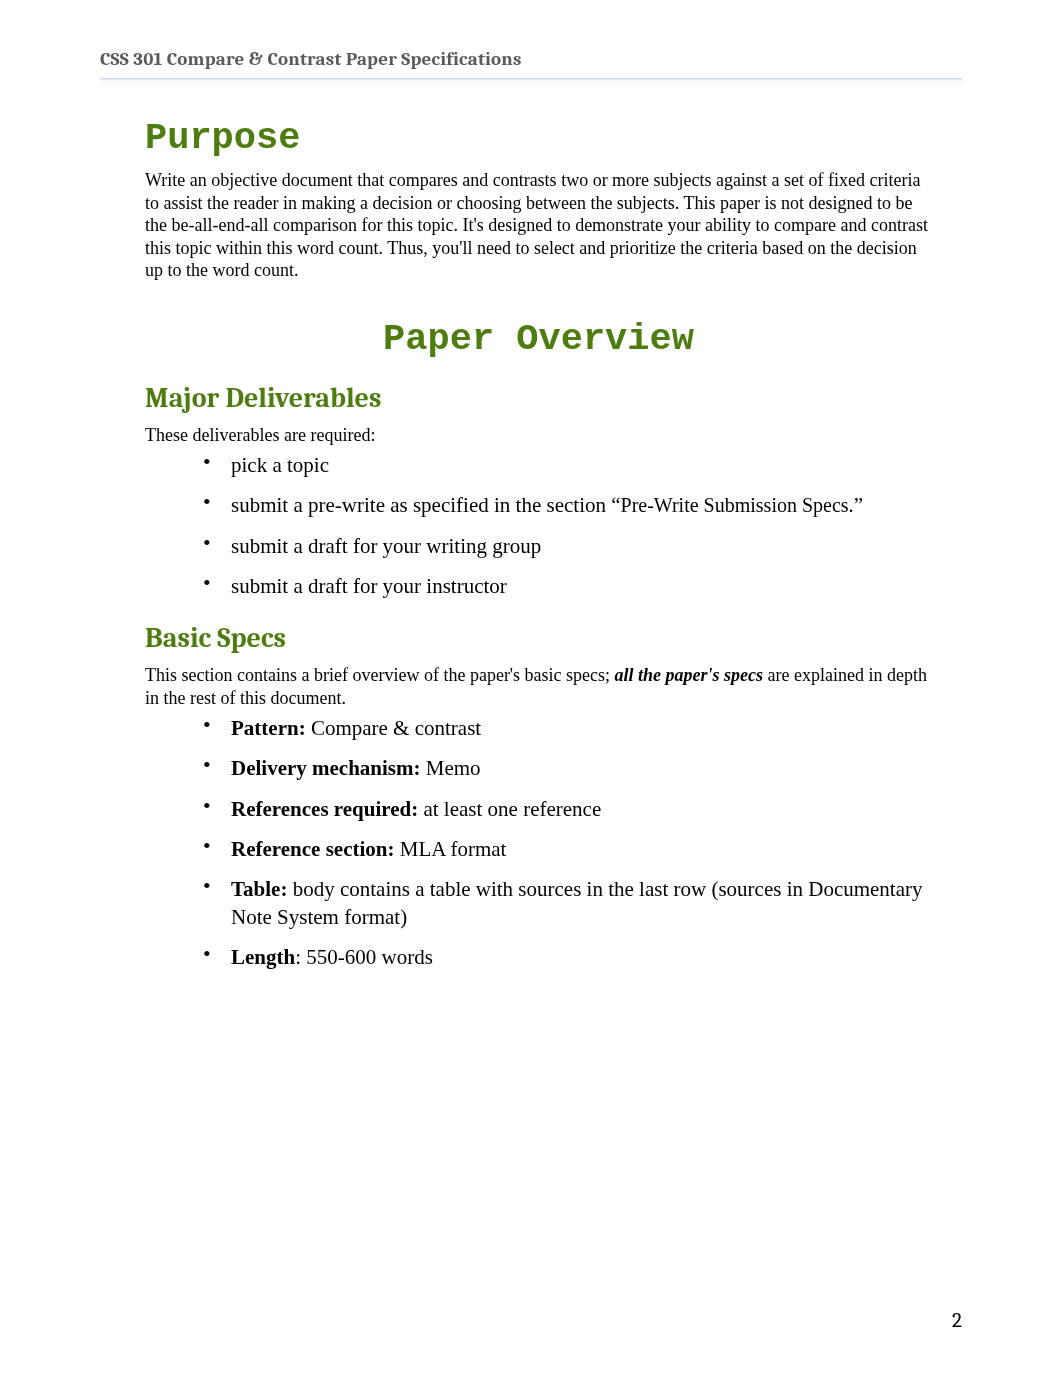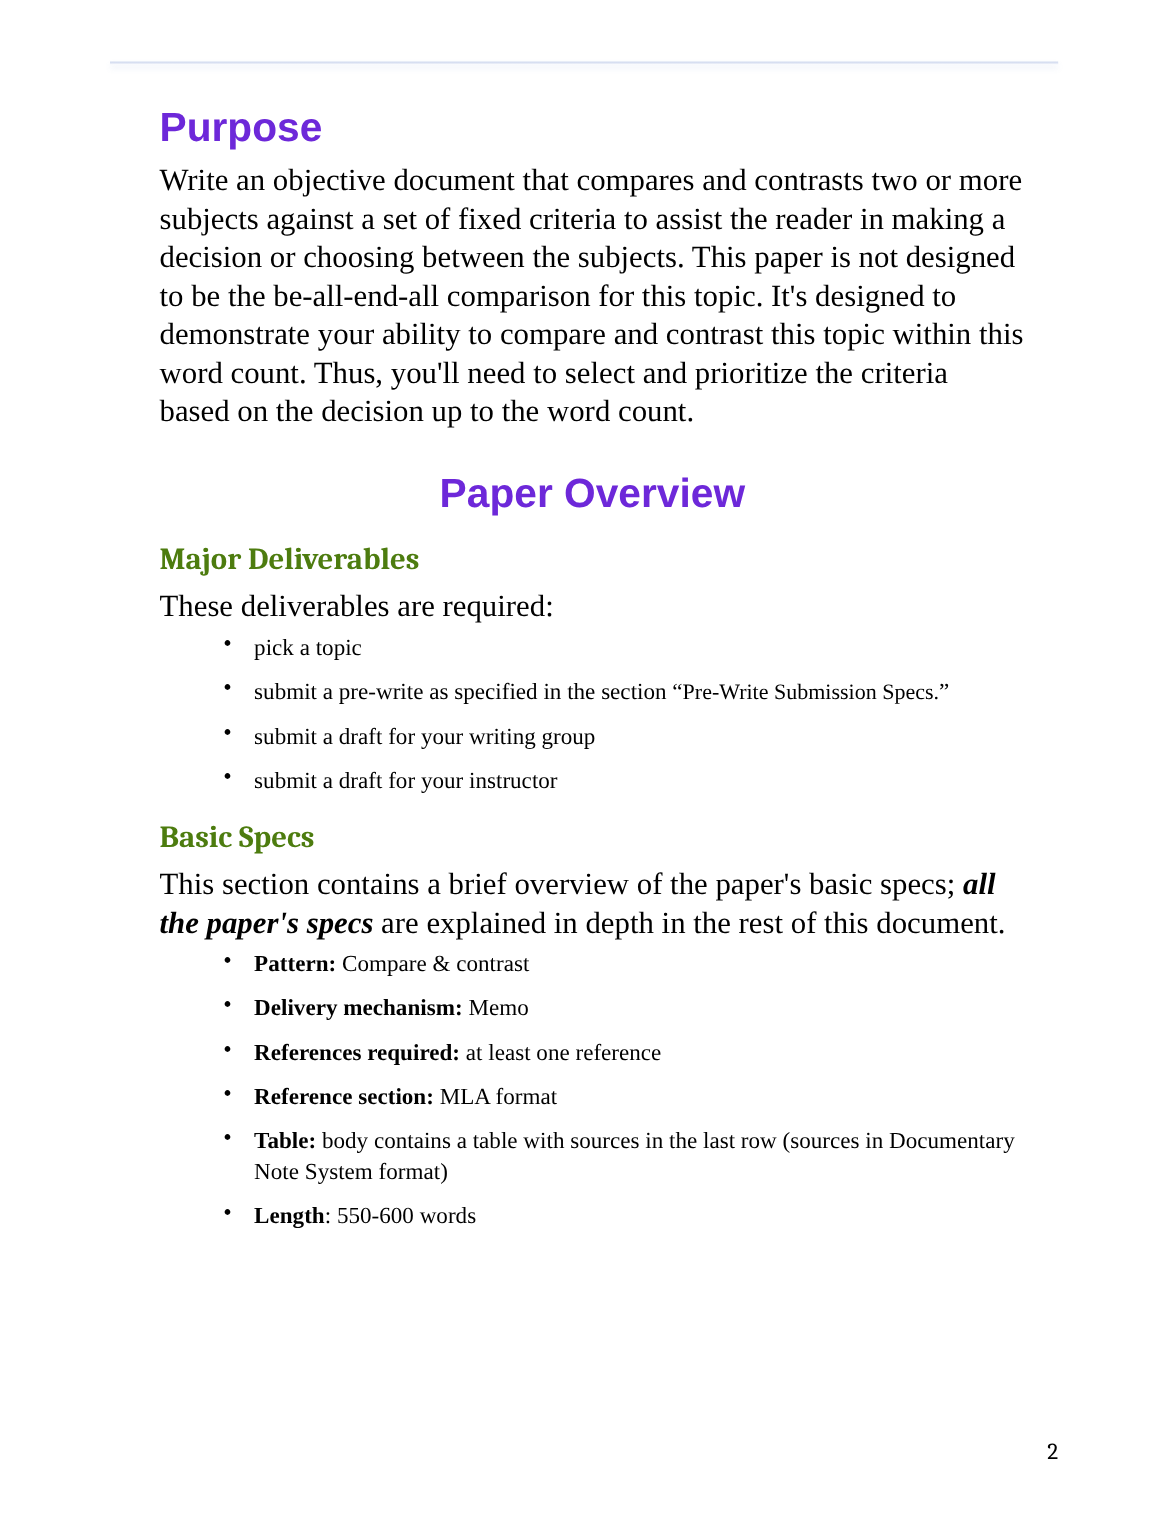--- a/index.html
+++ b/index.html
@@ -27,30 +27,30 @@
     background: linear-gradient(to bottom,
       rgba(100,130,200,0.35) 0%,
       rgba(100,130,200,0.15) 60%,
       rgba(255,255,255,0) 100%);
     box-shadow: 0 3px 6px rgba(100,130,200,0.12);
   }
   .content {
     padding: 36px 30px 0 45px;
   }
   h1 {
-    font-family: Liberation Sans, sans-serif;
+    font-family: Liberation Mono, monospace;
     font-weight: bold;
     font-size: 37px;
-    color: #6d28d9;
+    color: #4d7c0f;
     margin-bottom: 10px;
   }
   h1.second { margin-top: 36px; text-align: center; }
   p.body {
     font-family: "Times New Roman", Times, serif;
-    font-size: 28px;
+    font-size: 18px;
     line-height: 1.25;
     color: #000;
     margin-bottom: 4px;
   }
   h2 {
     font-family: Cambria, Georgia, "Times New Roman", serif;
     font-weight: bold;
     font-size: 28px;
     color: #4d7c0f;
     margin-top: 22px;
@@ -86,20 +86,21 @@
     font-family: Cambria, Georgia, "Times New Roman", serif;
     font-size: 21px;
     color: #000;
   }
 </style>
 </head>
 <body>
 
 <div class="page">
 
+  <div class="running-header">CSS 301 Compare &amp; Contrast Paper Specifications</div>
   <div class="header-rule"></div>
 
   <div class="content">
 
     <h1>Purpose</h1>
     <p class="body">Write an objective document that compares and contrasts two or more subjects against a set of fixed criteria to assist the reader in making a decision or choosing between the subjects. This paper is not designed to be the be-all-end-all comparison for this topic. It's designed to demonstrate your ability to compare and contrast this topic within this word count. Thus, you'll need to select and prioritize the criteria based on the decision up to the word count.</p>
 
     <h1 class="second">Paper Overview</h1>
 
     <h2>Major Deliverables</h2>

